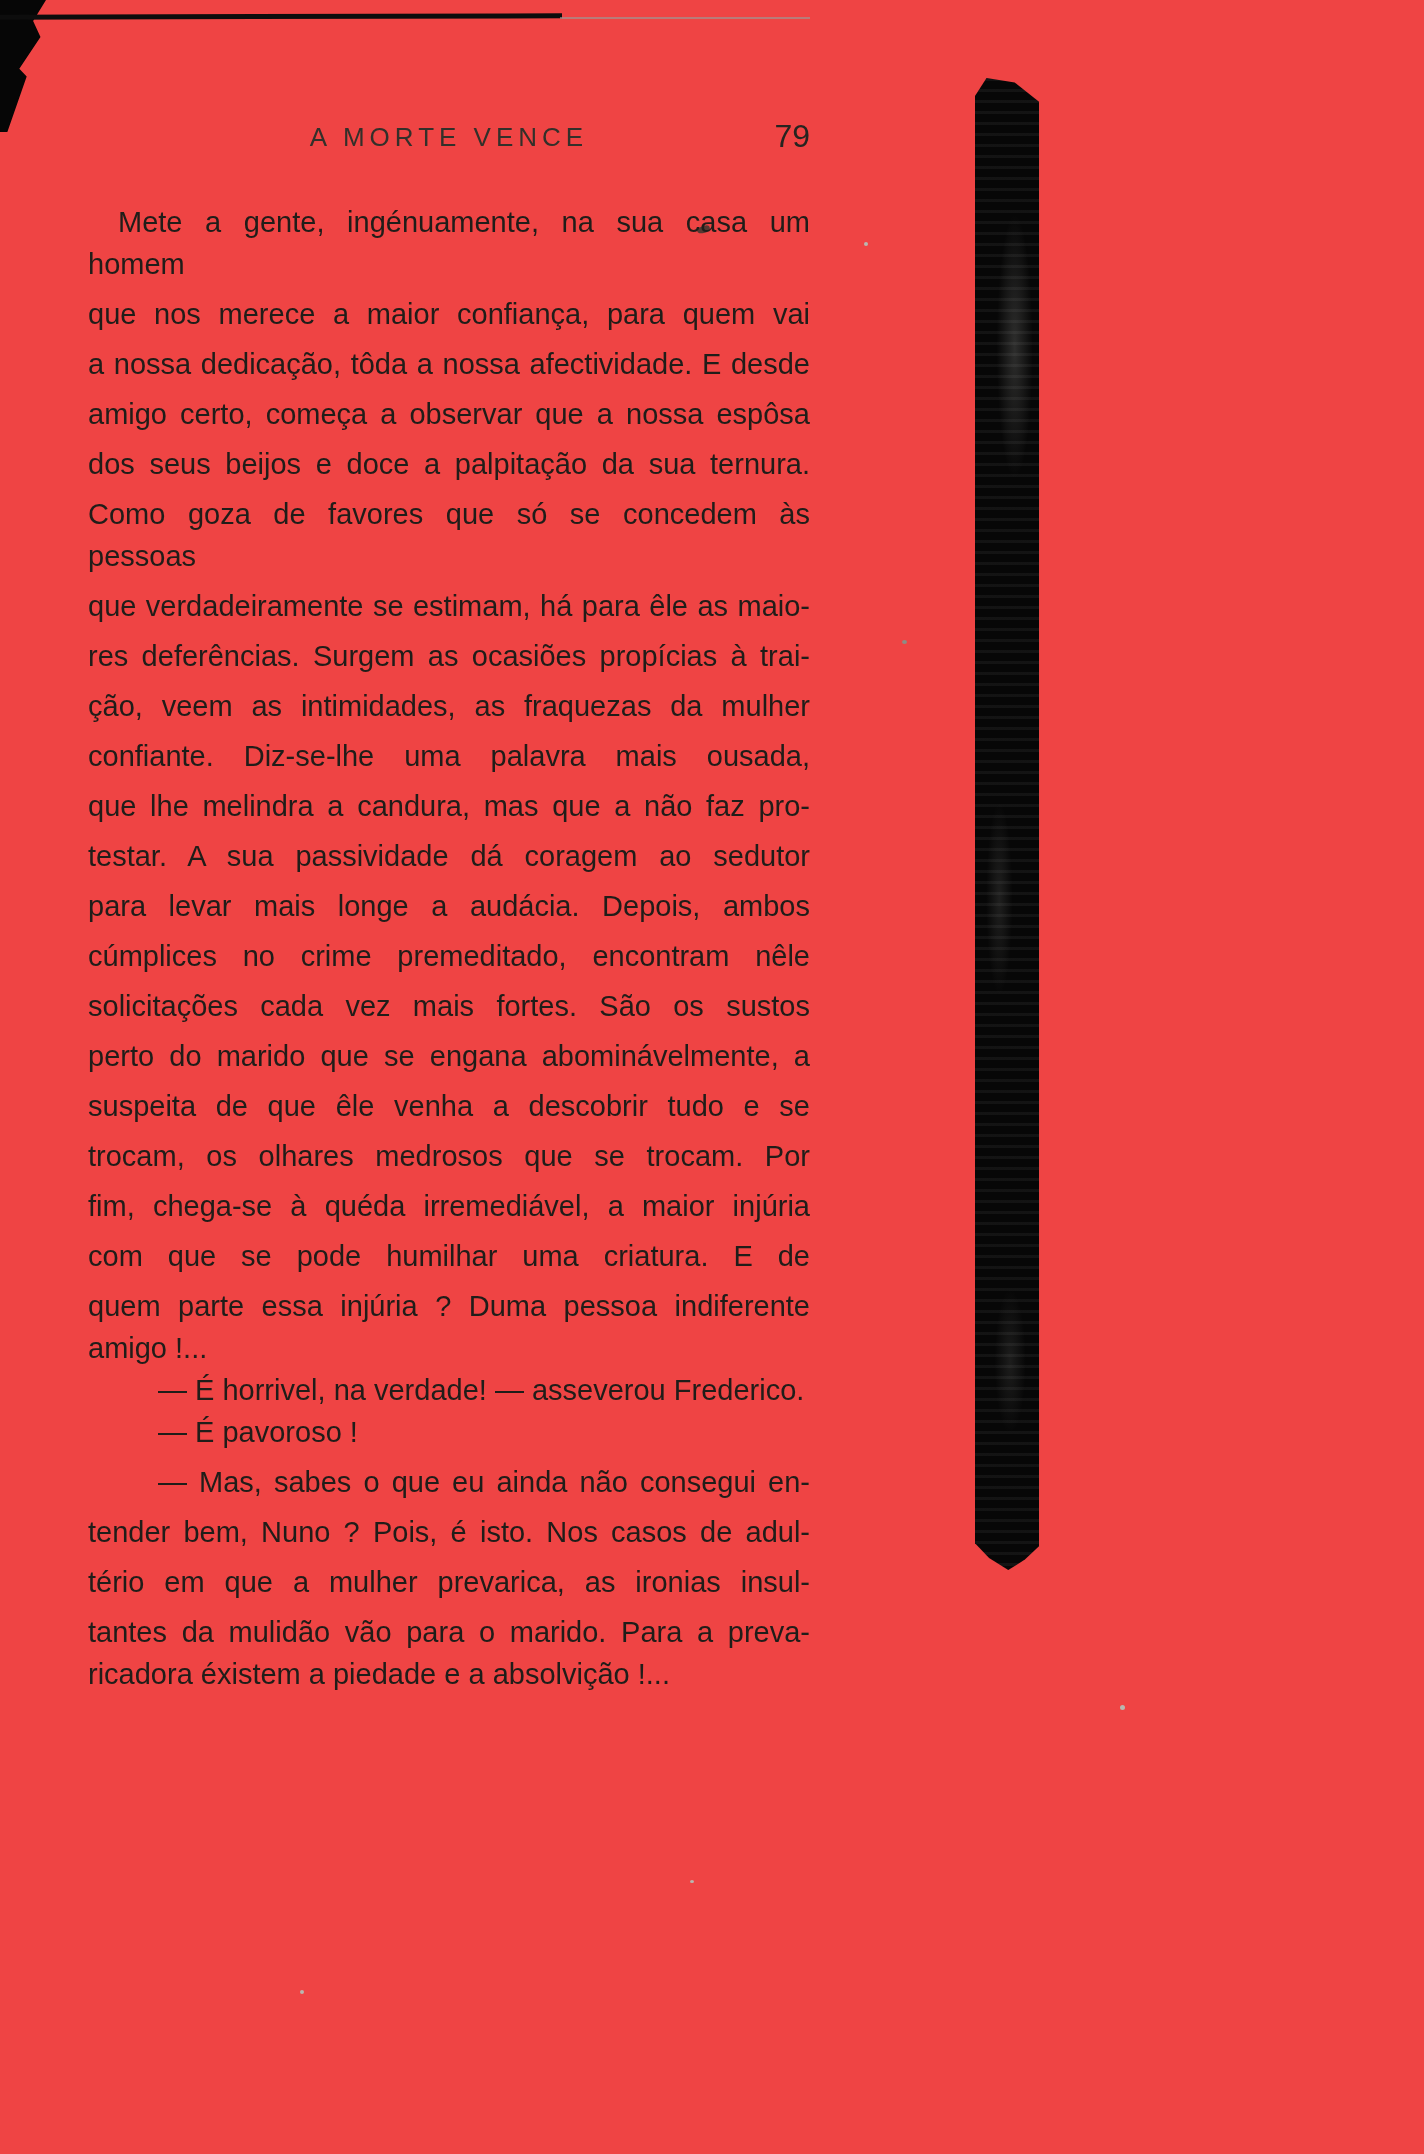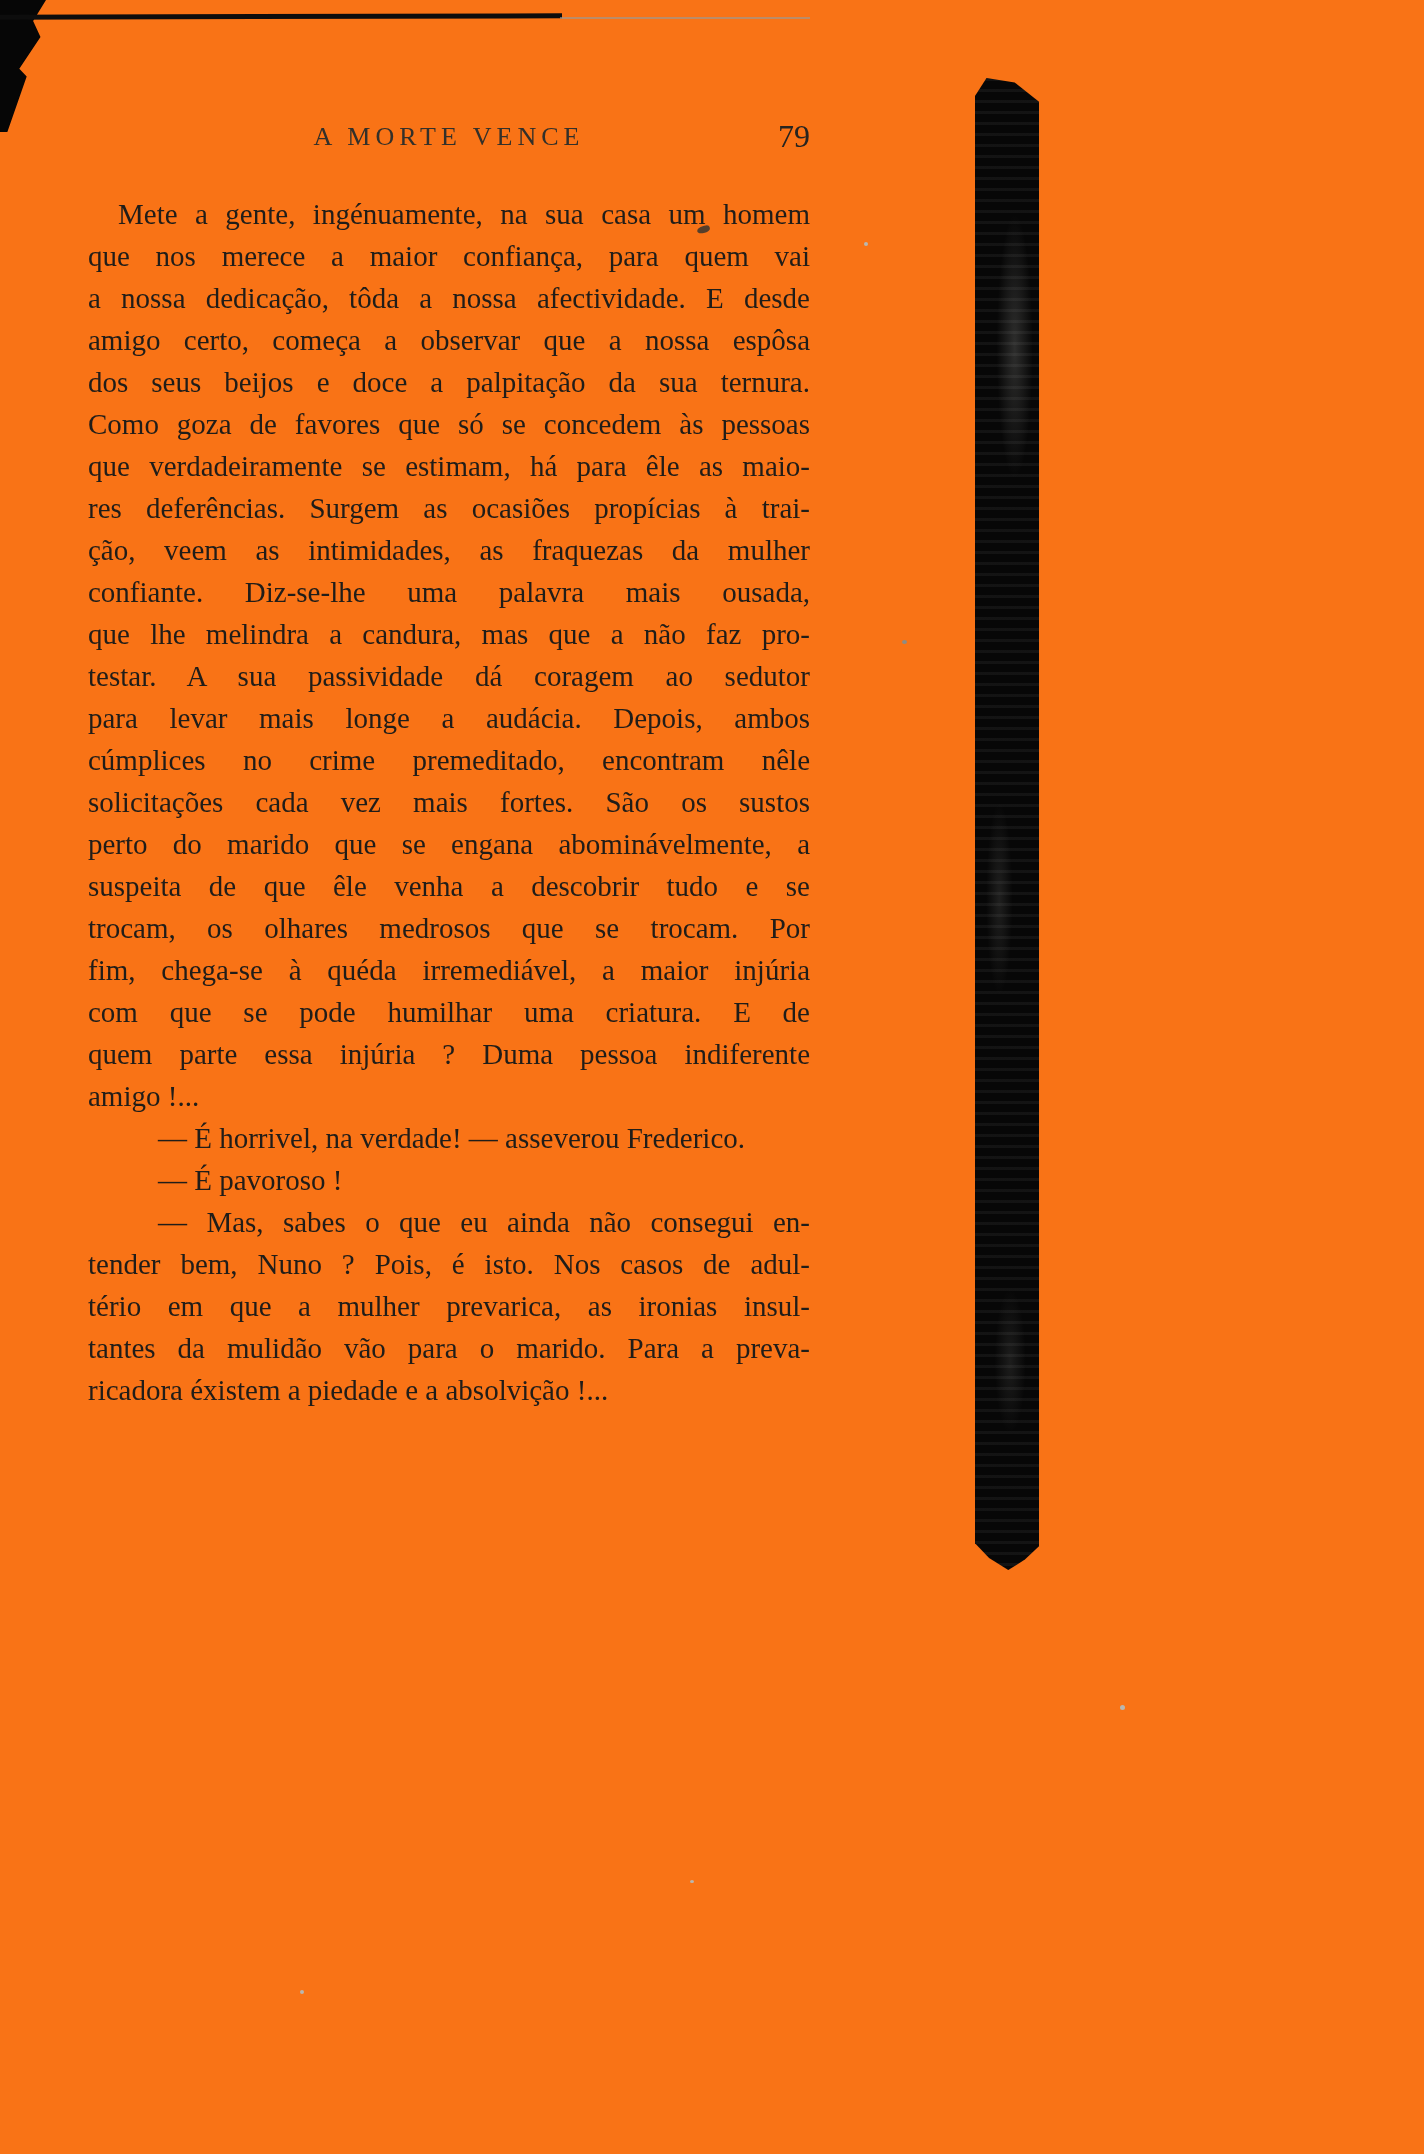--- a/index.html
+++ b/index.html
@@ -9,23 +9,23 @@
   body {
     width: 1424px;
     height: 2154px;
     background: #e9e8e5;
     overflow: hidden;
   }
   .page {
     position: relative;
     width: 1424px;
     height: 2154px;
-    background: #f97316;
+    background: #ef4444;
     overflow: hidden;
-    font-family: Liberation Serif, serif;
+    font-family: Liberation Sans, sans-serif;
     color: #201d19;
   }
 
   
   .header {
     position: absolute;
     top: 118px;
     left: 88px;
     width: 722px;
     height: 44px;
@@ -54,20 +54,21 @@
     top: 193px;
     left: 88px;
     width: 722px;
     font-size: 29px;
     line-height: 42px;
   }
   .line { min-height: 42px; }
   .just {
     text-align: justify;
     text-align-last: justify;
+    margin-top: 8px;
   }
   .first { text-indent: 30px; }
   .dlg   { text-indent: 70px; }
 
   
   .corner-blob {
     position: absolute;
     top: 0;
     left: 0;
     width: 46px;

